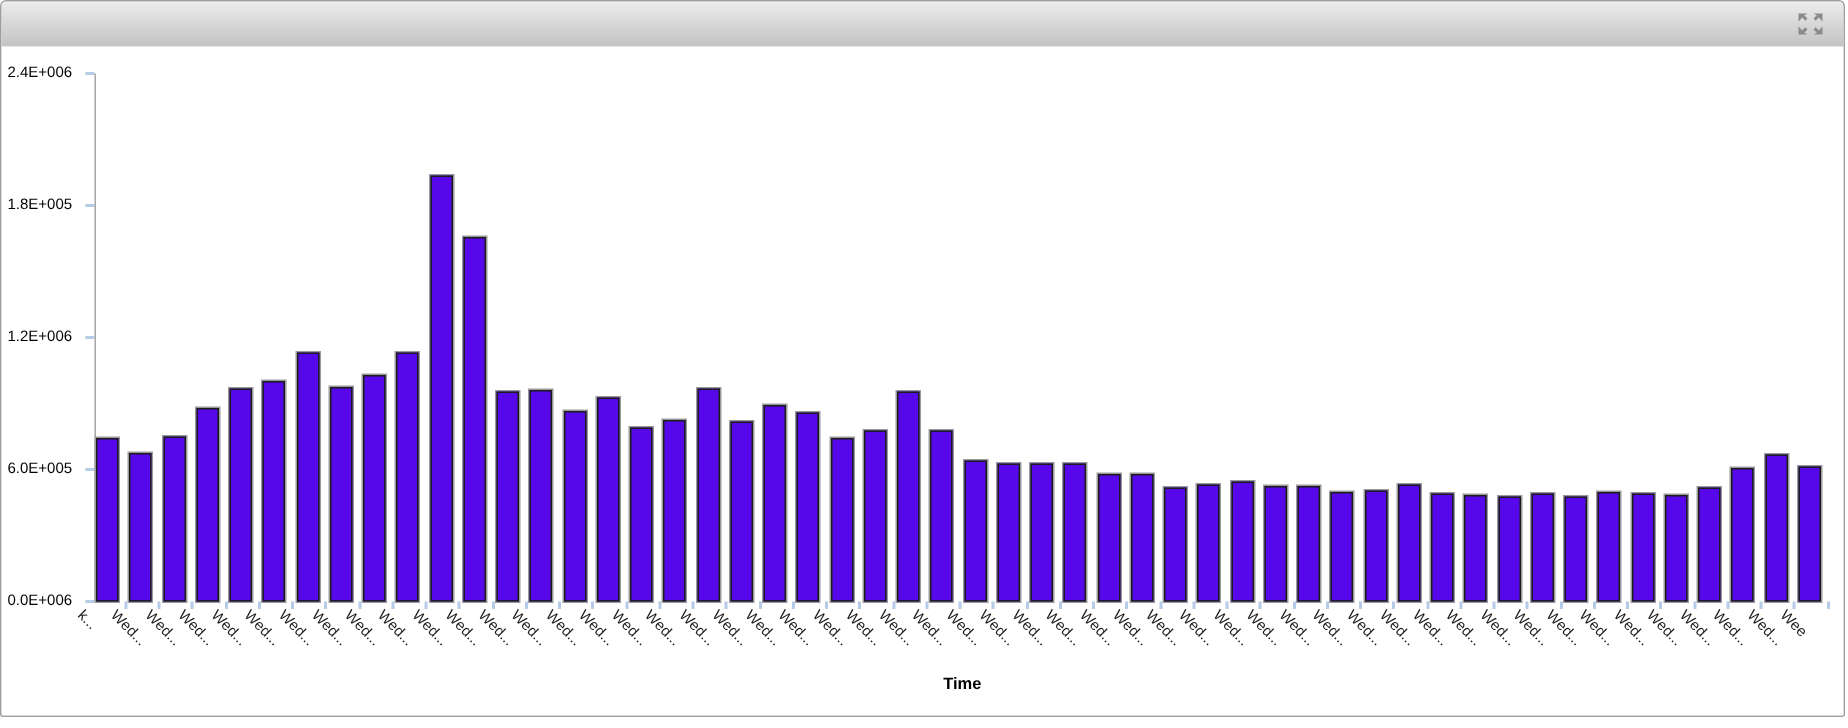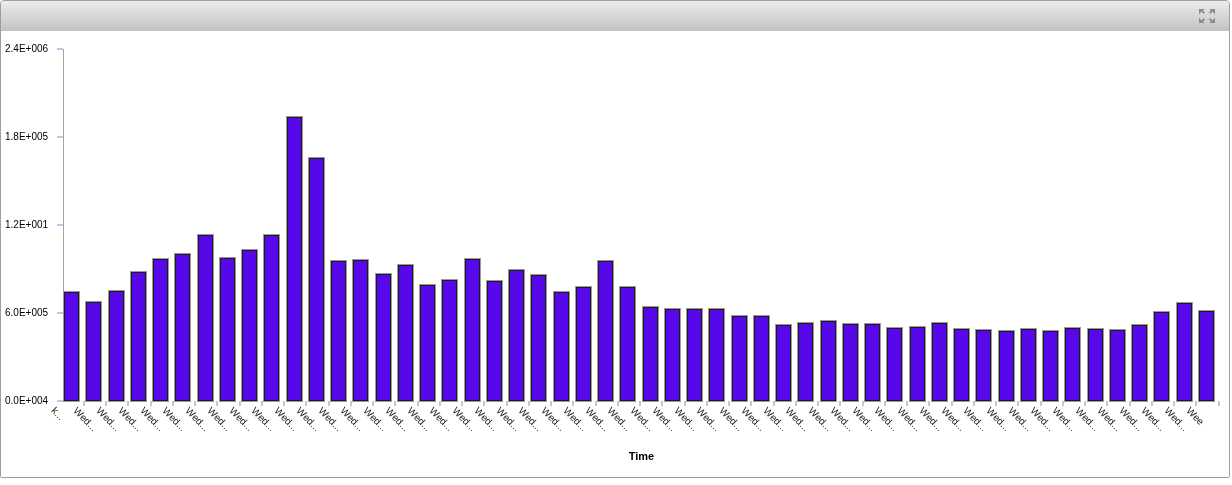--- a/index.html
+++ b/index.html
@@ -34,25 +34,25 @@
           <path d="M17,6.5 L17,1 L11,1 L13.2,2.2 L11,4.4 L12.4,5.8 L14.6,3.6 Z"></path>
           <path d="M1,9.5 L1,15 L7,15 L4.8,13.8 L7,11.6 L5.6,10.2 L3.4,12.4 Z"></path>
           <path d="M17,9.5 L17,15 L11,15 L13.2,13.8 L11,11.6 L12.4,10.2 L14.6,12.4 Z"></path>
         </g>
       </svg>
     </div>
   </div>
 
   <div class="chart">
     <div id="y-labels">
-        <div class="y-tick-label" style="left: 4px; top: 364px;">0.0E+004</div>
+        <div class="y-tick-label" style="left: 4px; top: 364px;">0.0E+006</div>
         <div class="y-tick-mark" style="left: 56px; top: 369px; background: rgb(180, 204, 232);"></div>
         <div class="y-tick-label" style="left: 4px; top: 276px;">6.0E+005</div>
         <div class="y-tick-mark" style="left: 56px; top: 281px; background: rgb(180, 204, 232);"></div>
-        <div class="y-tick-label" style="left: 4px; top: 188px;">1.2E+001</div>
+        <div class="y-tick-label" style="left: 4px; top: 188px;">1.2E+006</div>
         <div class="y-tick-mark" style="left: 56px; top: 193px; background: rgb(180, 204, 232);"></div>
         <div class="y-tick-label" style="left: 4px; top: 100px;">1.8E+005</div>
         <div class="y-tick-mark" style="left: 56px; top: 105px; background: rgb(180, 204, 232);"></div>
         <div class="y-tick-label" style="left: 4px; top: 12px;">2.4E+006</div>
         <div class="y-tick-mark" style="left: 56px; top: 17px; background: rgb(180, 204, 232);"></div>
       </div>
     <div class="y-axis-line" id="y-axis-line" style="left: 62px; top: 18px; height: 352px;"></div>
     <div id="plot">
         <div class="bar" style="left: 63px; top: 261px; width: 15px; height: 109px; background: rgb(87, 8, 234); border-color: rgb(28, 28, 28);"></div>
         <div class="bar" style="left: 85.25px; top: 271px; width: 15px; height: 99px; background: rgb(87, 8, 234); border-color: rgb(28, 28, 28);"></div>

